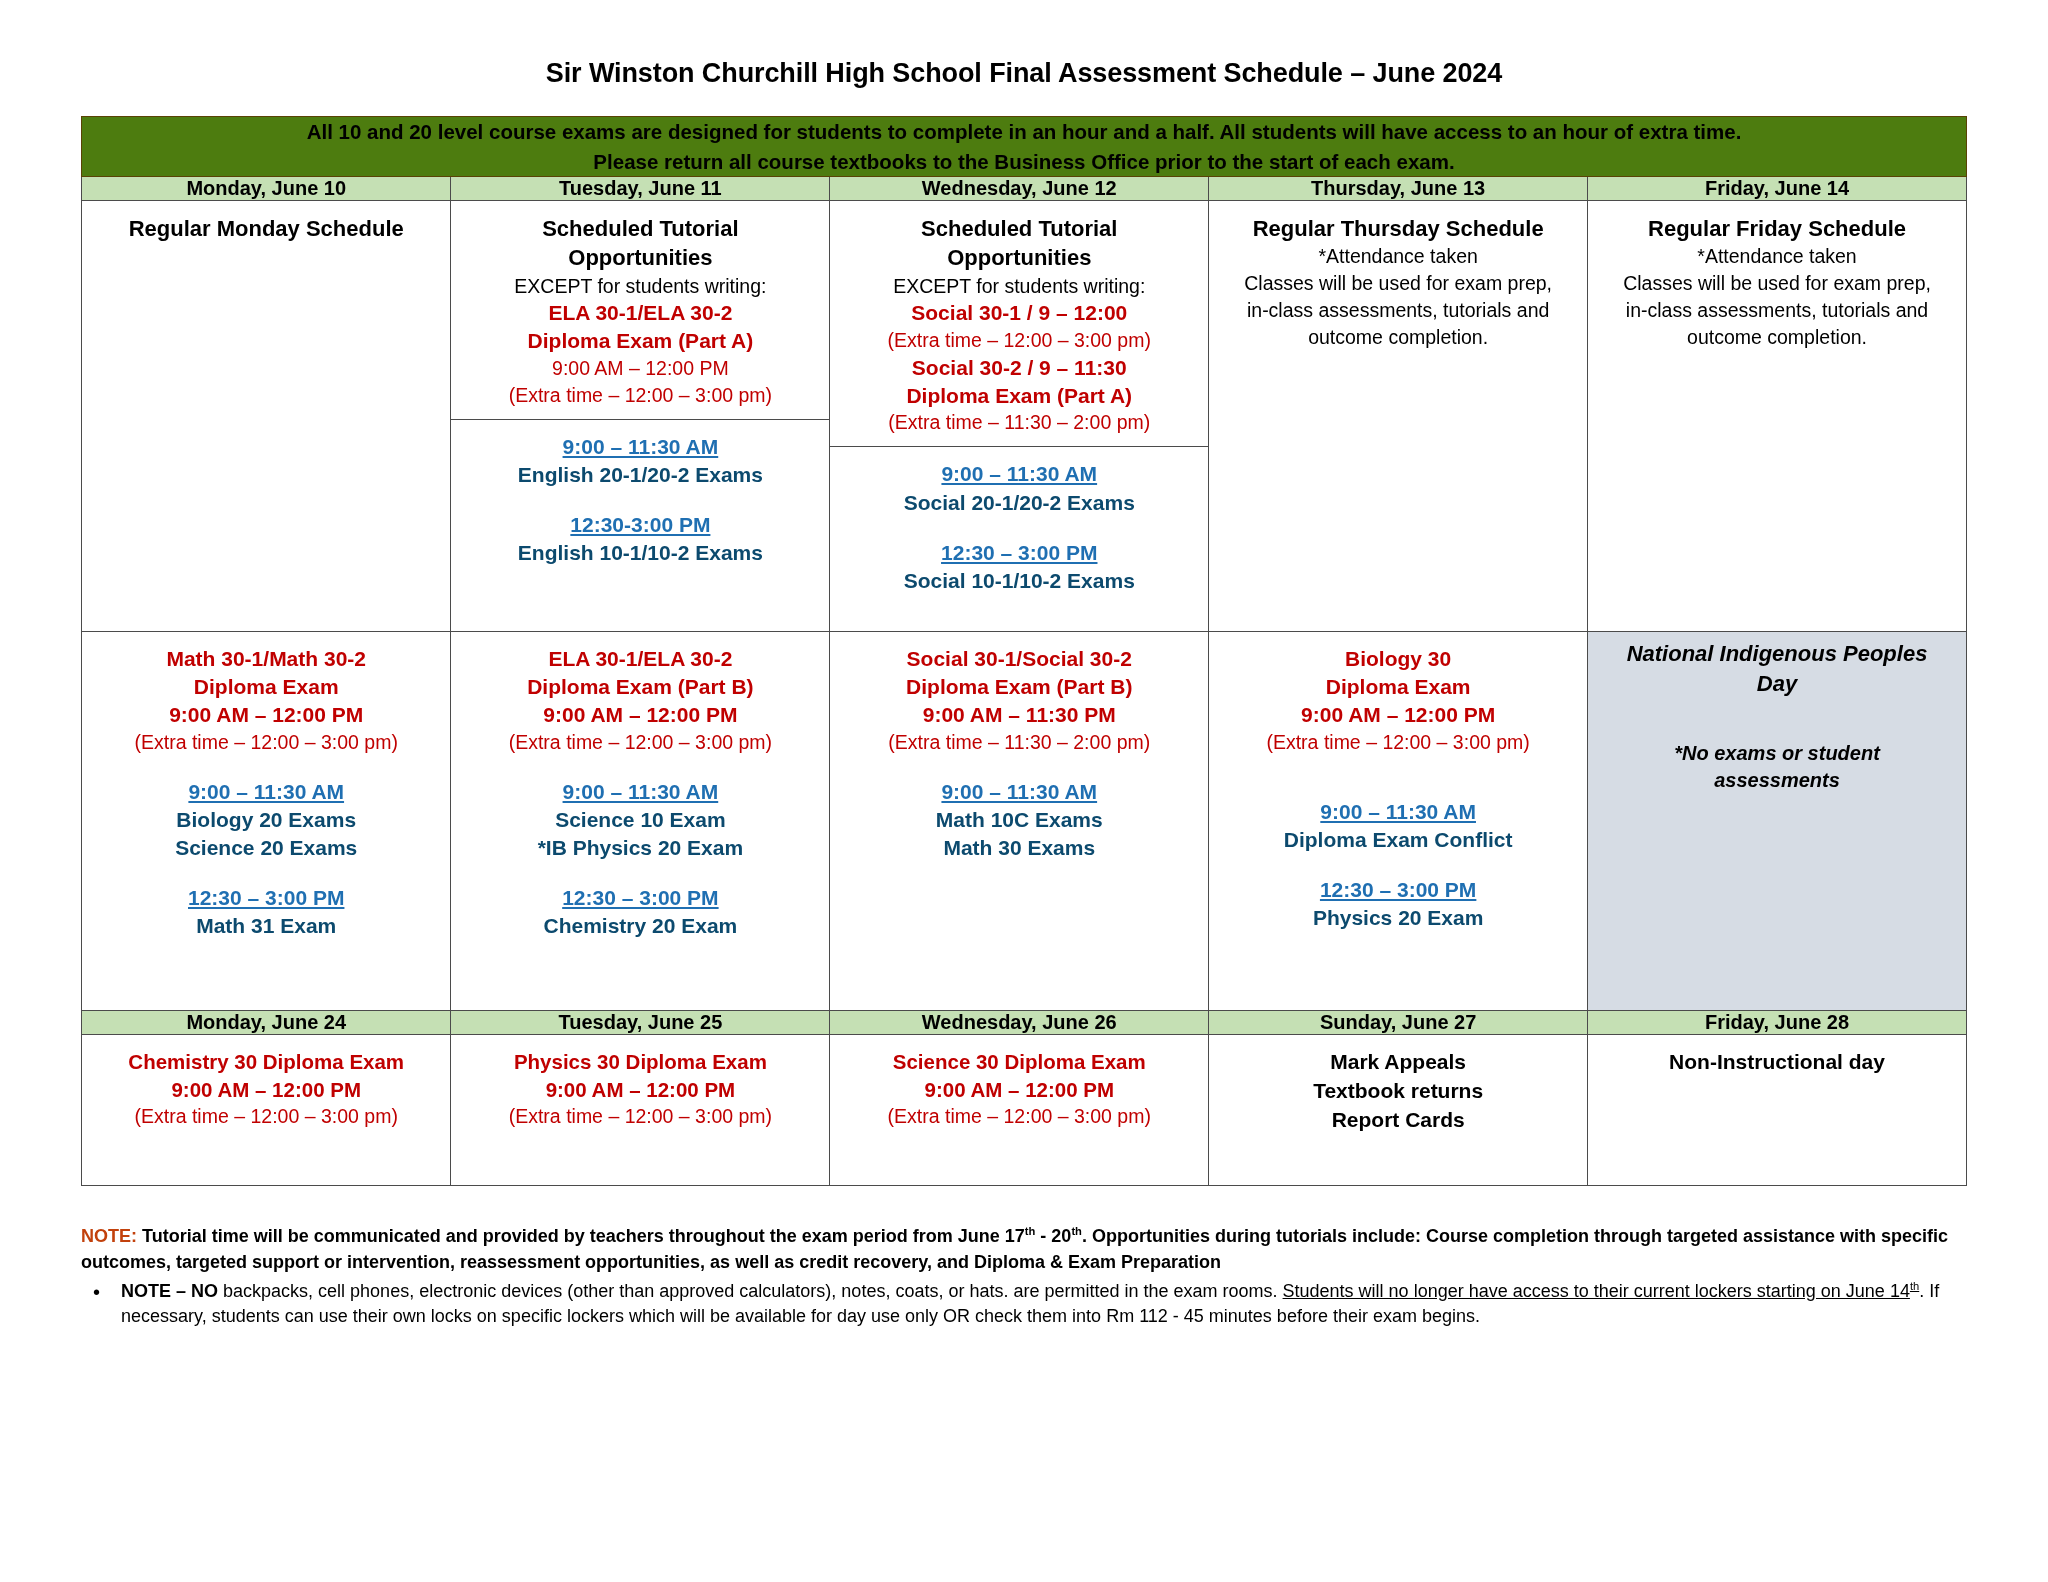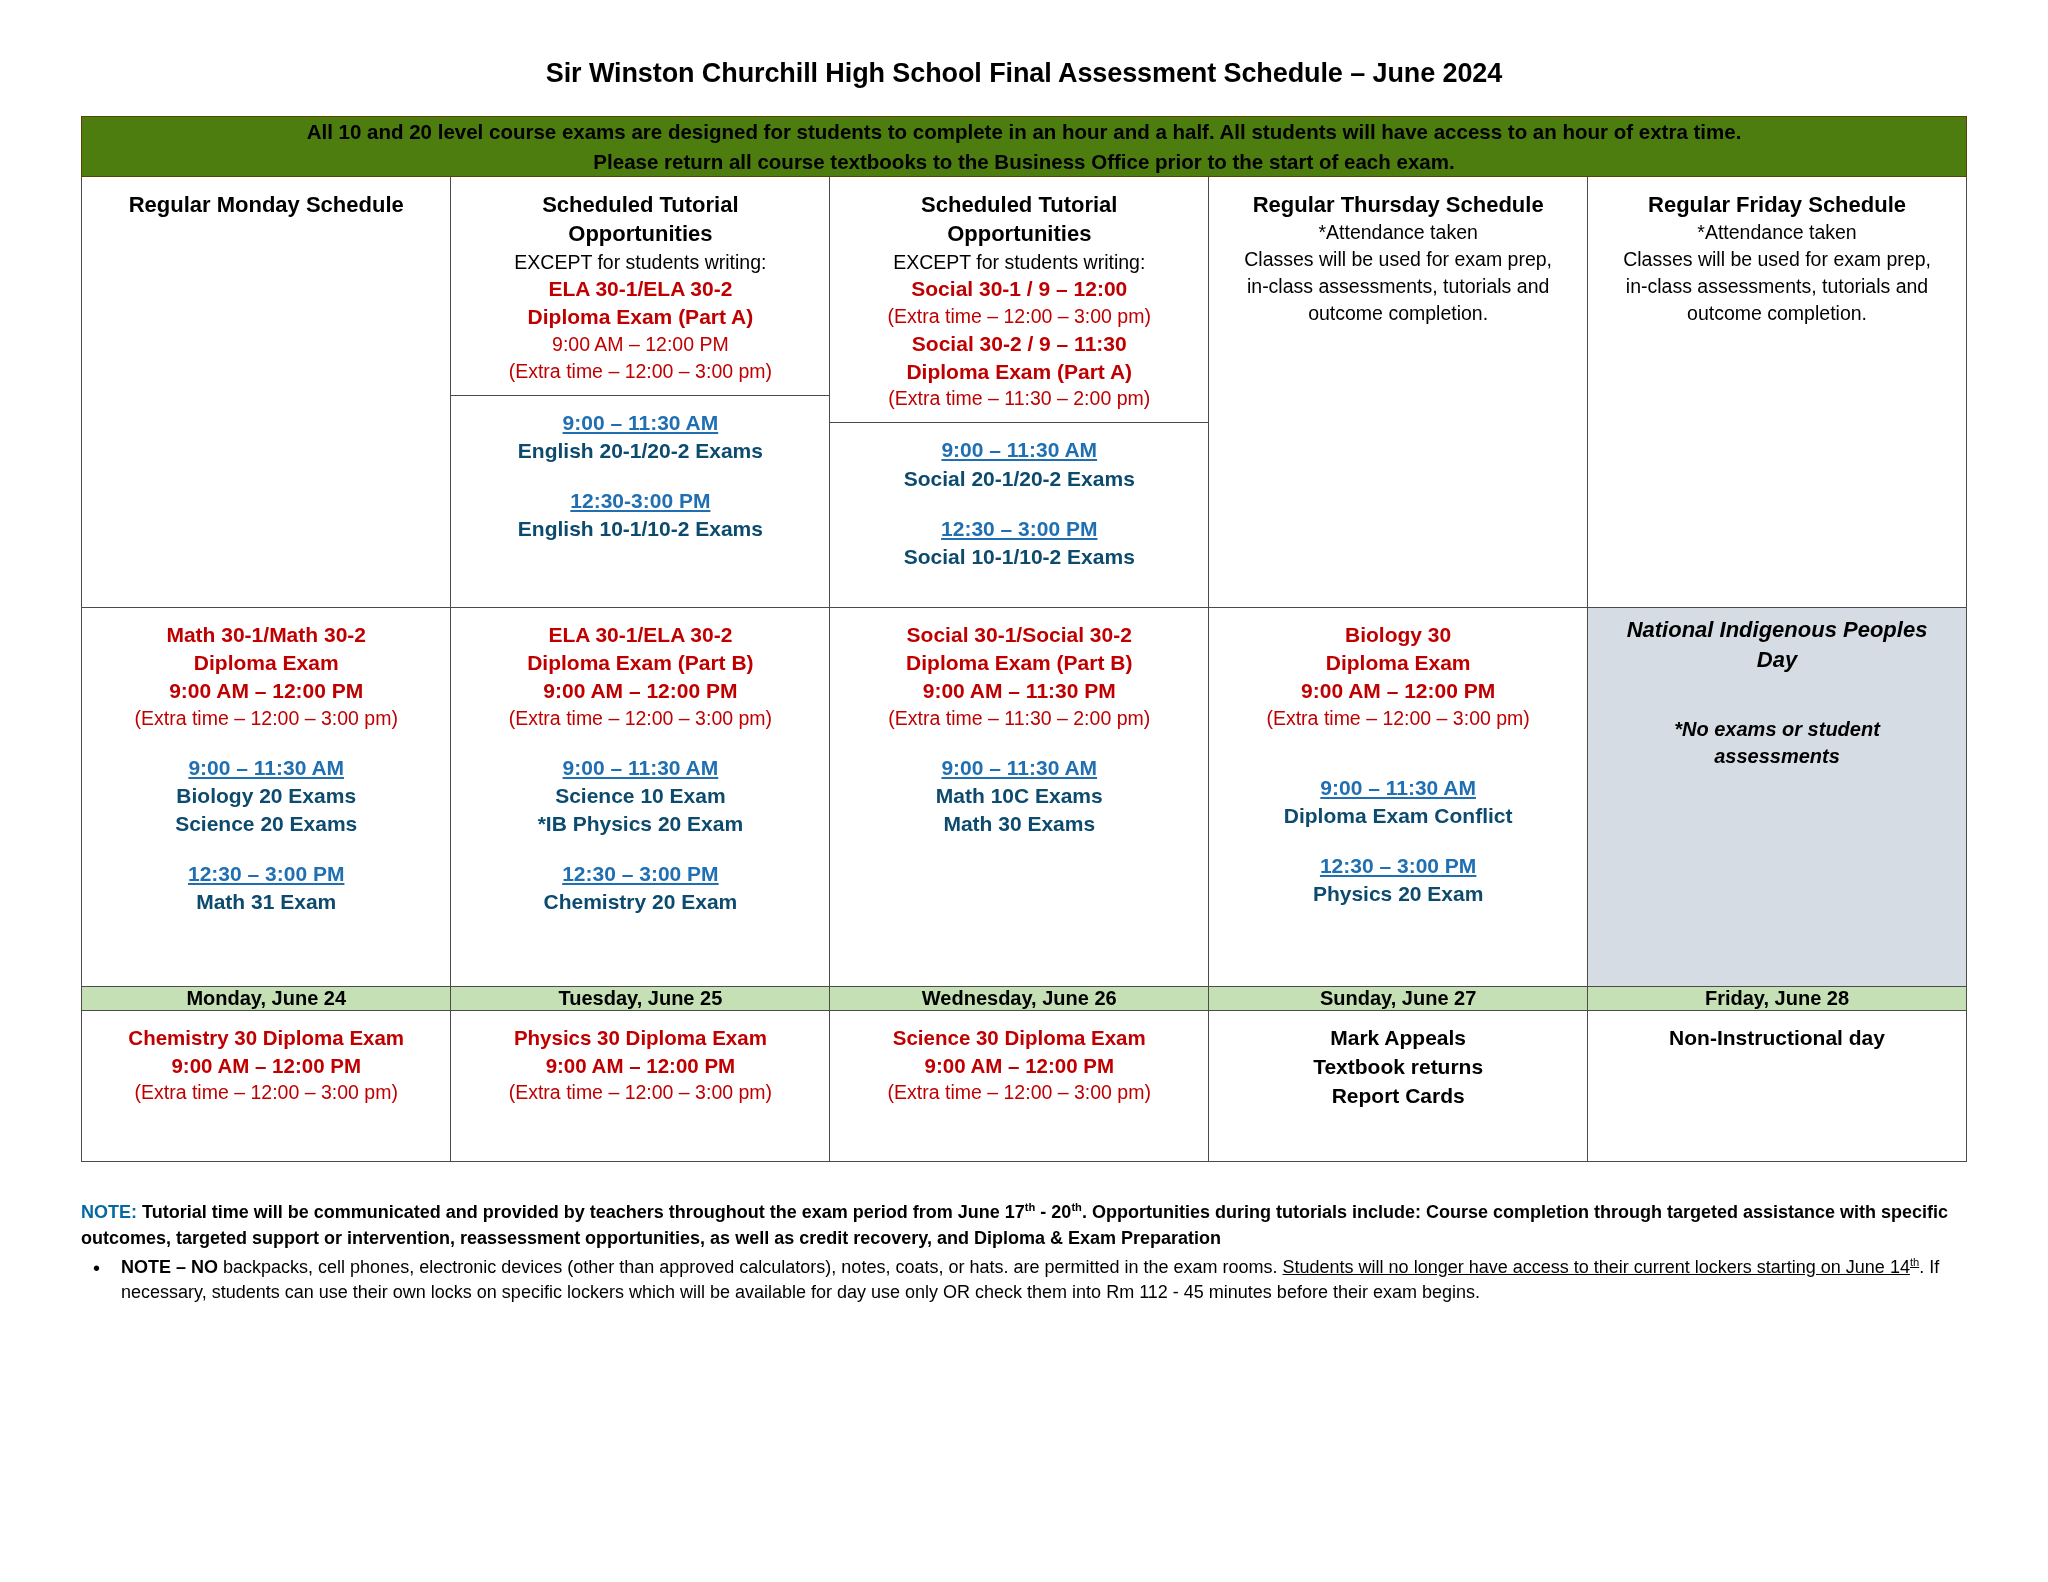--- a/index.html
+++ b/index.html
@@ -146,21 +146,21 @@
   .row3-cell { height: 150px; }
 
   
   .footer {
     width: 1886px;
     margin: 38px auto 0 auto;
     font-size: 18px;
     line-height: 1.42;
   }
   .footer .note-lead {
-    color: #0369a1;
+    color: #c2410c;
     font-weight: bold;
   }
   .footer .f-bold { font-weight: bold; }
   .footer p { margin: 0; }
   .footer .p1 { font-weight: bold; }
   .bullet-row {
     display: flex;
     margin-top: 3px;
   }
   .bullet-dot {
@@ -193,20 +193,27 @@
     </colgroup>
     <tbody>
 
       <tr>
         <td class="banner" colspan="5">
           <div>All 10 and 20 level course exams are designed for students to complete in an hour and a half. All students will have access to an hour of extra time.</div>
           <div>Please return all course textbooks to the Business Office prior to the start of each exam.</div>
         </td>
       </tr>
 
+      <tr>
+        <td class="dayhdr">Monday, June 10</td>
+        <td class="dayhdr">Tuesday, June 11</td>
+        <td class="dayhdr">Wednesday, June 12</td>
+        <td class="dayhdr">Thursday, June 13</td>
+        <td class="dayhdr">Friday, June 14</td>
+      </tr>
 
       <tr>
         <td class="cell row1-cell">
           <div class="cellinner">
             <div class="hdr-line">Regular Monday Schedule</div>
           </div>
         </td>
 
         <td class="cell row1-cell">
           <div class="cellinner tight">

